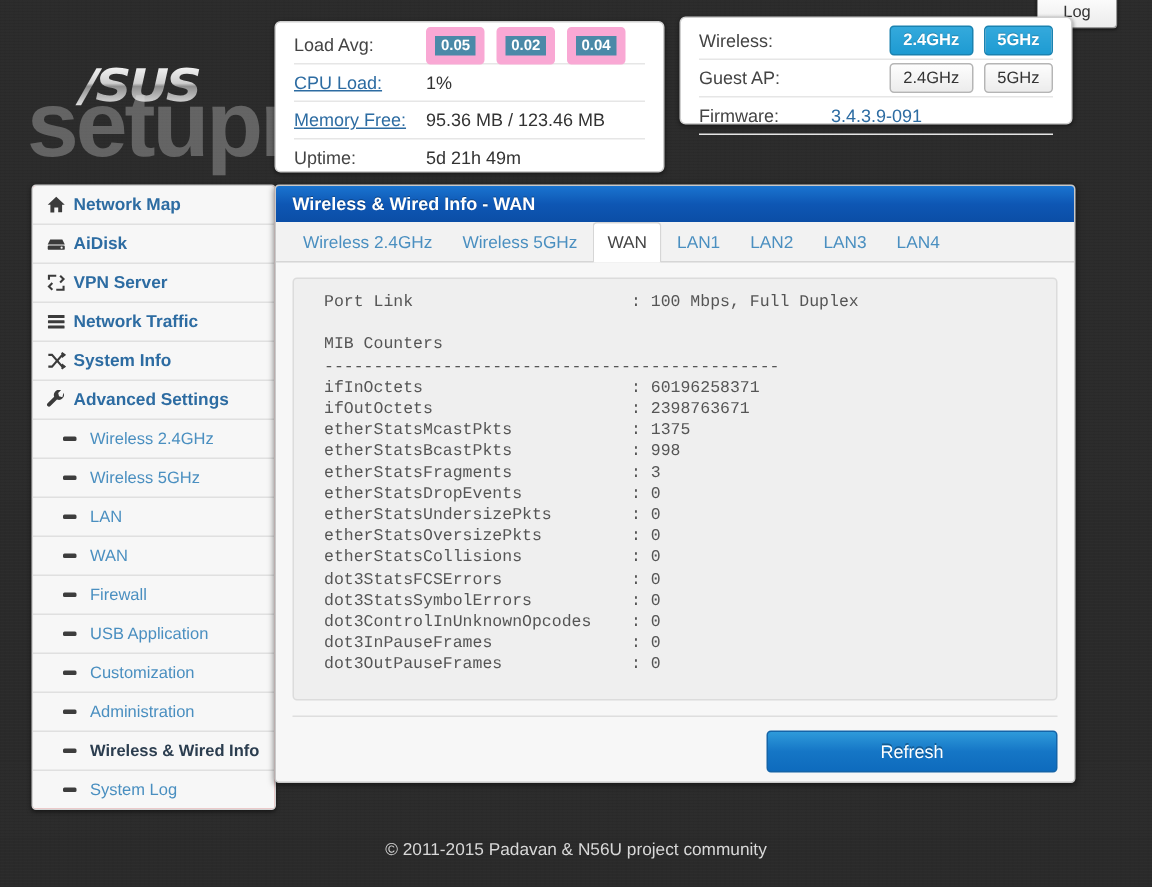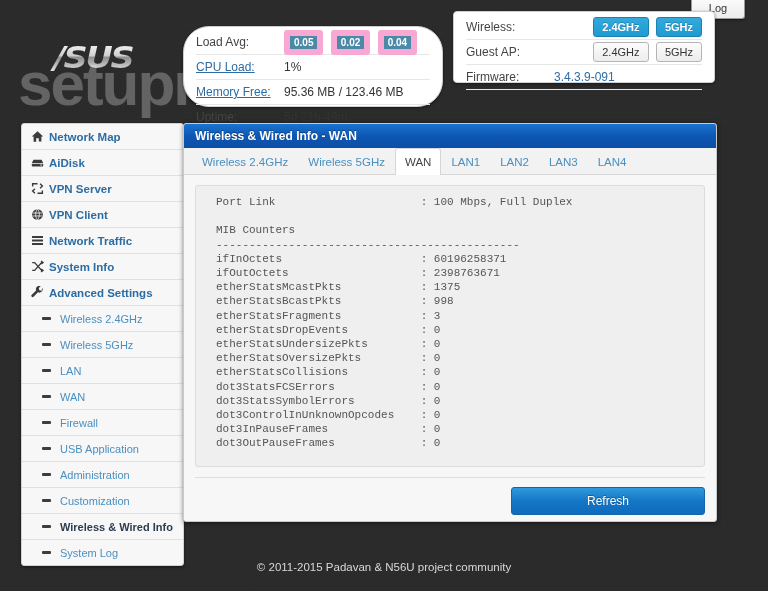--- a/index.html
+++ b/index.html
@@ -50,21 +50,21 @@
   }
 
   
   .hpanel{
     position:absolute;background:#fff;
     border:1px solid #cfcfcf;border-radius:4px;
     box-shadow:0 1px 3px rgba(0,0,0,.45);
     padding:3px 12px 3px 12px;
     box-sizing:border-box;
   }
-  #status-panel{left:183px;top:26px;width:260px;height:81px;border-radius:26px;}
+  #status-panel{left:183px;top:14px;width:260px;height:101px;}
   #wireless-panel{left:453px;top:11px;width:262px;height:72px;}
 
   .hrow{
     display:flex;align-items:center;height:24px;
     border-bottom:1px solid #e6e6e6;
   }
   .hrow:last-child{border-bottom:none;}
   .hlabel{width:88px;flex:none;font-size:12px;color:#444;}
   .hlabel.link{color:#2d6ca2;text-decoration:underline;}
   .hval{font-size:12px;color:#333;}
@@ -285,31 +285,20 @@
           <path d="M14 10.5 V13.8 H8"></path>
           <path d="M11.2 2.2 L14 5 L11.2 7.8"></path>
           <path d="M4.8 13.8 L2 11 L4.8 8.2"></path>
         </svg>
       </span>
       <span class="nav-label">VPN Server</span>
     </div>
     <div class="nav-item">
       <span class="nav-ico">
         <svg width="13" height="13" viewBox="0 0 16 16" fill="#3b3b3b">
-          <circle cx="8" cy="8" r="6.6"></circle>
-          <path d="M8 1.4 a9 6.6 0 0 1 0 13.2 a9 6.6 0 0 1 0 -13.2" fill="#f4f4f4" opacity=".0"></path>
-          <path d="M2.2 6.2 h11.6 M2.2 9.8 h11.6" stroke="#f7f7f7" stroke-width="1" fill="none"></path>
-          <path d="M8 1.4 c-3 3.2 -3 10 0 13.2 c3 -3.2 3 -10 0 -13.2" fill="none" stroke="#f7f7f7" stroke-width="1"></path>
-        </svg>
-      </span>
-      <span class="nav-label">VPN Client</span>
-    </div>
-    <div class="nav-item">
-      <span class="nav-ico">
-        <svg width="13" height="13" viewBox="0 0 16 16" fill="#3b3b3b">
           <rect x="1.2" y="2.4" width="13.6" height="2.6" rx=".5"></rect>
           <rect x="1.2" y="6.7" width="13.6" height="2.6" rx=".5"></rect>
           <rect x="1.2" y="11" width="13.6" height="2.6" rx=".5"></rect>
         </svg>
       </span>
       <span class="nav-label">Network Traffic</span>
     </div>
     <div class="nav-item">
       <span class="nav-ico">
         <svg width="13" height="13" viewBox="0 0 16 16" fill="none" stroke="#3b3b3b" stroke-width="1.7">
@@ -362,27 +351,27 @@
     <div class="nav-item nav-sub">
       <span class="nav-ico" style="width: auto;">
         <span class="dash"></span>
       </span>
       <span class="nav-label">USB Application</span>
     </div>
     <div class="nav-item nav-sub">
       <span class="nav-ico" style="width: auto;">
         <span class="dash"></span>
       </span>
+      <span class="nav-label">Customization</span>
+    </div>
+    <div class="nav-item nav-sub">
+      <span class="nav-ico" style="width: auto;">
+        <span class="dash"></span>
+      </span>
       <span class="nav-label">Administration</span>
-    </div>
-    <div class="nav-item nav-sub">
-      <span class="nav-ico" style="width: auto;">
-        <span class="dash"></span>
-      </span>
-      <span class="nav-label">Customization</span>
     </div>
     <div class="nav-item nav-sub current">
       <span class="nav-ico" style="width: auto;">
         <span class="dash"></span>
       </span>
       <span class="nav-label">Wireless &amp; Wired Info</span>
     </div>
     <div class="nav-item nav-sub">
       <span class="nav-ico" style="width: auto;">
         <span class="dash"></span>

